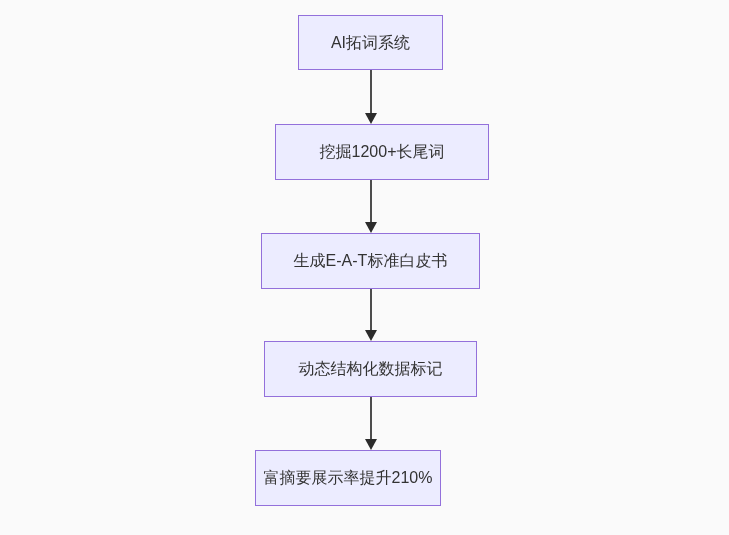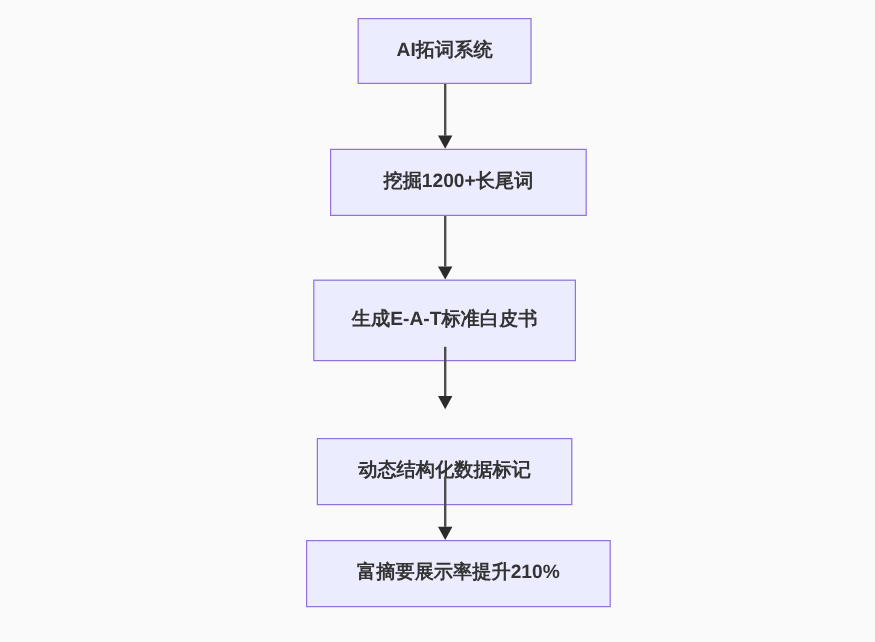--- a/index.html
+++ b/index.html
@@ -8,21 +8,20 @@
   }
   body {
     font-family: "Liberation Sans", "DejaVu Sans", sans-serif;
   }
   .canvas {
     position: relative;
     width: 729px;
     height: 535px;
     background: #fafafa;
     overflow: hidden;
-    font-weight: bold;
   }
   .flow-node {
     position: absolute;
     box-sizing: border-box;
     background: #ececff;
     border: 1px solid #9370db;
     display: flex;
     align-items: center;
     justify-content: center;
     font-size: 16px;
@@ -46,23 +45,23 @@
   .edge-head {
     width: 0;
     height: 0;
     border-left: 6px solid transparent;
     border-right: 6px solid transparent;
     border-top: 11px solid #2b2b2b;
   }
   
   #node-1 { left: 298px; top: 15px;  width: 145px; height: 55px; }
   #node-2 { left: 275px; top: 124px; width: 214px; height: 56px; }
-  #node-3 { left: 261px; top: 233px; width: 219px; height: 68px; }
-  #node-4 { left: 264px; top: 341px; width: 213px; height: 56px; margin-top: 24px; }
-  #node-5 { left: 255px; top: 450px; width: 254px; height: 56px; }
+  #node-3 { left: 261px; top: 233px; width: 219px; height: 56px; }
+  #node-4 { left: 264px; top: 341px; width: 213px; height: 56px; }
+  #node-5 { left: 255px; top: 450px; width: 186px; height: 56px; }
   
   #edge-1 { left: 364px; top: 70px;  height: 54px; }
   #edge-2 { left: 364px; top: 180px; height: 53px; }
   #edge-3 { left: 364px; top: 289px; height: 52px; }
   #edge-4 { left: 364px; top: 397px; height: 53px; }
 </style>
 </head>
 <body>
 
 <div class="canvas">

